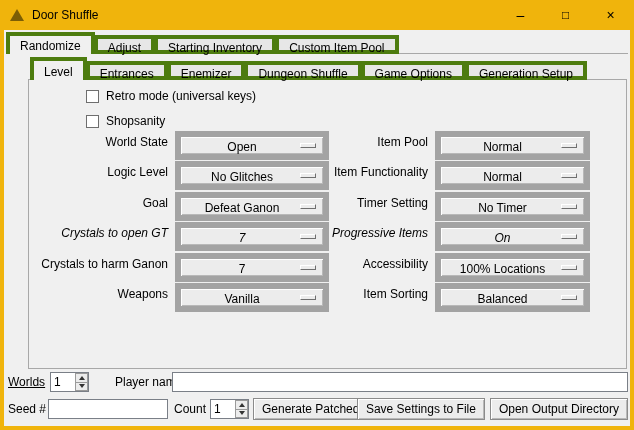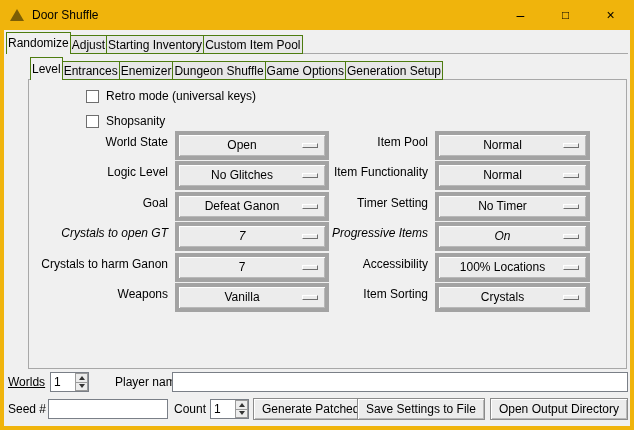--- a/index.html
+++ b/index.html
@@ -27,22 +27,22 @@
   .client {
     position:absolute; left:4px; top:30px; width:626px; height:396px;
     background:#f0f0f0;
   }
 
   
   .tab-row { position:absolute; display:flex; align-items:flex-end; z-index:2; }
   .tab-row.outer { left:2px; top:2px; height:22px; }
   .tab-row.inner { left:26px; top:27px; height:23px; }
   .tab {
-    height:19px; line-height:18px; padding:0 1px; white-space:nowrap;
-    background:#e7e7e7; border:1px solid #4d7c0f; margin-left:-1px;
+    height:19px; line-height:18px; padding:0 10px; white-space:nowrap;
+    background:#e7e7e7; border:4px solid #4d7c0f; margin-left:-1px;
   }
   .tab:first-child { margin-left:0; }
   .tab.selected {
     background:#f0f0f0; border-bottom:none; z-index:3; position:relative;
   }
   .tab-row.outer .tab.selected { height:22px; line-height:21px; }
   .tab-row.inner .tab.selected { height:23px; line-height:22px; }
   .pane-line-outer { position:absolute; left:2px; top:23px; width:622px; height:1px; background:#a8a8a8; z-index:1; }
   .inner-pane {
     position:absolute; left:24px; top:49px; width:599px; height:290px;
@@ -53,21 +53,21 @@
   .check-row { position:absolute; left:34px; height:20px; display:flex; align-items:center; z-index:2;padding-left:48px; }
   .checkbox { width:13px; height:13px; background:#fff; border:1px solid #6e6e6e; margin-right:7px; }
 
   
   .field-row { position:absolute; left:0; width:623px; height:23px; z-index:2; }
   .flabel { position:absolute; line-height:23px; text-align:right; white-space:nowrap; }
   .flabel.l { left:4px; width:160px; }
   .flabel.r { left:318px; width:106px; }
   .dropdown {
     position:absolute; top:0; height:29px; background:#ececec;
-    border:4px solid #a3a3a3;
+    border:6px solid #a3a3a3;
     box-shadow: inset 1px 1px 0 #ffffff, inset -1px -1px 0 #b8b8b8;
     cursor:default;
   }
   .dropdown.l { left:171px; width:154px; }
   .dropdown.r { left:431px; width:155px; }
   .dd-value {
     position:absolute; left:6px; right:26px; top:0; line-height:21px;
     text-align:center; white-space:nowrap;
   }
   .dd-ind {
@@ -217,21 +217,21 @@
     </div>
 
     <div class="field-row" style="top:253px;">
       <span class="flabel l">Weapons</span>
       <div class="dropdown l">
         <span class="dd-value">Vanilla</span>
         <span class="dd-ind"></span>
       </div>
       <span class="flabel r">Item Sorting</span>
       <div class="dropdown r">
-        <span class="dd-value">Crystals</span>
+        <span class="dd-value">Balanced</span>
         <span class="dd-ind"></span>
       </div>
     </div>
 
     <div class="row-a">
       <span class="blabel" style="left:4px;text-decoration:underline;">Worlds</span>
       <div class="spinbox" style="left:46px; width:39px;">
         <input class="spin-val" value="1" style="">
         <div class="spin-btns">
           <div class="spin-btn">

